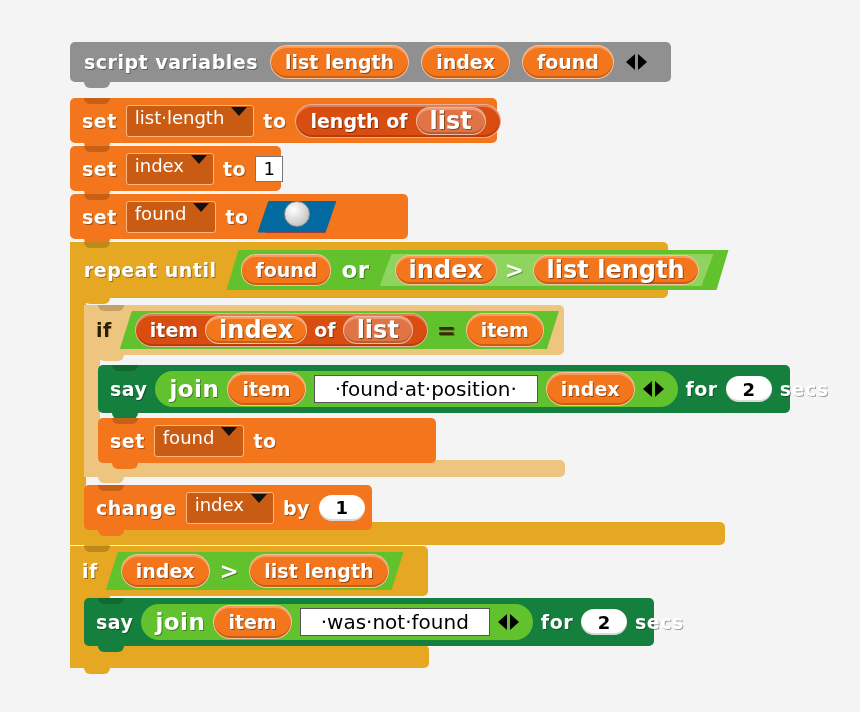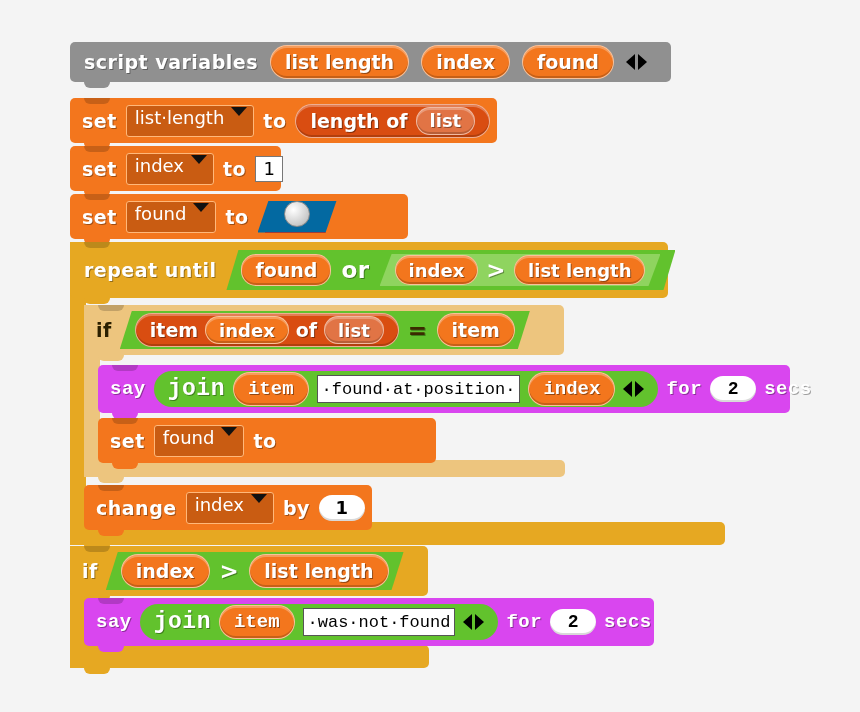--- a/index.html
+++ b/index.html
@@ -36,29 +36,29 @@
     content:"";position:absolute;left:14px;bottom:-6px;width:26px;height:6px;
     border-radius:0 0 6px 6px;background:inherit;
   }
   .nonotch::before{display:none;}
 
   
   .c-other{background:#909090;}
   .c-var  {background:#f3761d;}
   .c-ctrl {background:#e6a822;}
   .c-ctrlL{background:#edc57e;}
-  .c-look {background:#d946ef;font-family:Liberation Mono, monospace;}
+  .c-look {background:#15803d;}
 
   
   .rep{
     display:inline-flex;align-items:center;justify-content:center;
     height:28px;padding:0 13px;border-radius:15px;
     background:#f3761d;border:1px solid rgba(255,255,255,.55);
     box-shadow:inset 0 -2px 0 rgba(0,0,0,.18),inset 0 2px 0 rgba(255,255,255,.28);
-    font-size:18px;font-weight:bold;color:#fff;
+    font-size:24px;font-weight:bold;color:#fff;
     text-shadow:1px 1px 0 rgba(0,0,0,.4);
   }
   .rep.dark{background:#d94d11;}
   .rep.ghost{background:rgba(255,255,255,.22);border:1px solid rgba(255,255,255,.5);}
   .rep.big{height:32px;border-radius:17px;padding:0 14px;font-size:19px;}
 
   
   .dd{
     display:inline-flex;align-items:flex-start;gap:7px;
     height:28px;padding:1px 6px 1px 8px;
@@ -78,22 +78,22 @@
     border:1px solid #777;font-size:18px;font-weight:normal;text-shadow:none;
   }
   .numoval{
     display:inline-flex;align-items:center;justify-content:center;
     min-width:26px;height:26px;padding:0 10px;background:#fff;color:#000;
     border-radius:14px;font-size:18px;font-weight:bold;text-shadow:none;
     box-shadow:inset 0 -2px 0 rgba(0,0,0,.15);
   }
   .txtslot{
     display:inline-flex;align-items:center;
-    height:26px;padding:0 4px;background:#fff;color:#000;
-    border:1px solid #555;font-size:17px;font-weight:normal;
+    height:26px;padding:0 20px;background:#fff;color:#000;
+    border:1px solid #555;font-size:20px;font-weight:normal;
     text-shadow:none;letter-spacing:0;
   }
   .hexwrap{
     display:inline-flex;align-items:center;height:34px;
     background:#62c22d;padding:0 15px;
     clip-path:polygon(12px 0,100% 0,calc(100% - 12px) 100%,0 100%);
     -webkit-clip-path:polygon(12px 0,100% 0,calc(100% - 12px) 100%,0 100%);
     gap:10px;
   }
   .hexwrap.lite{background:#8fd45f;}

